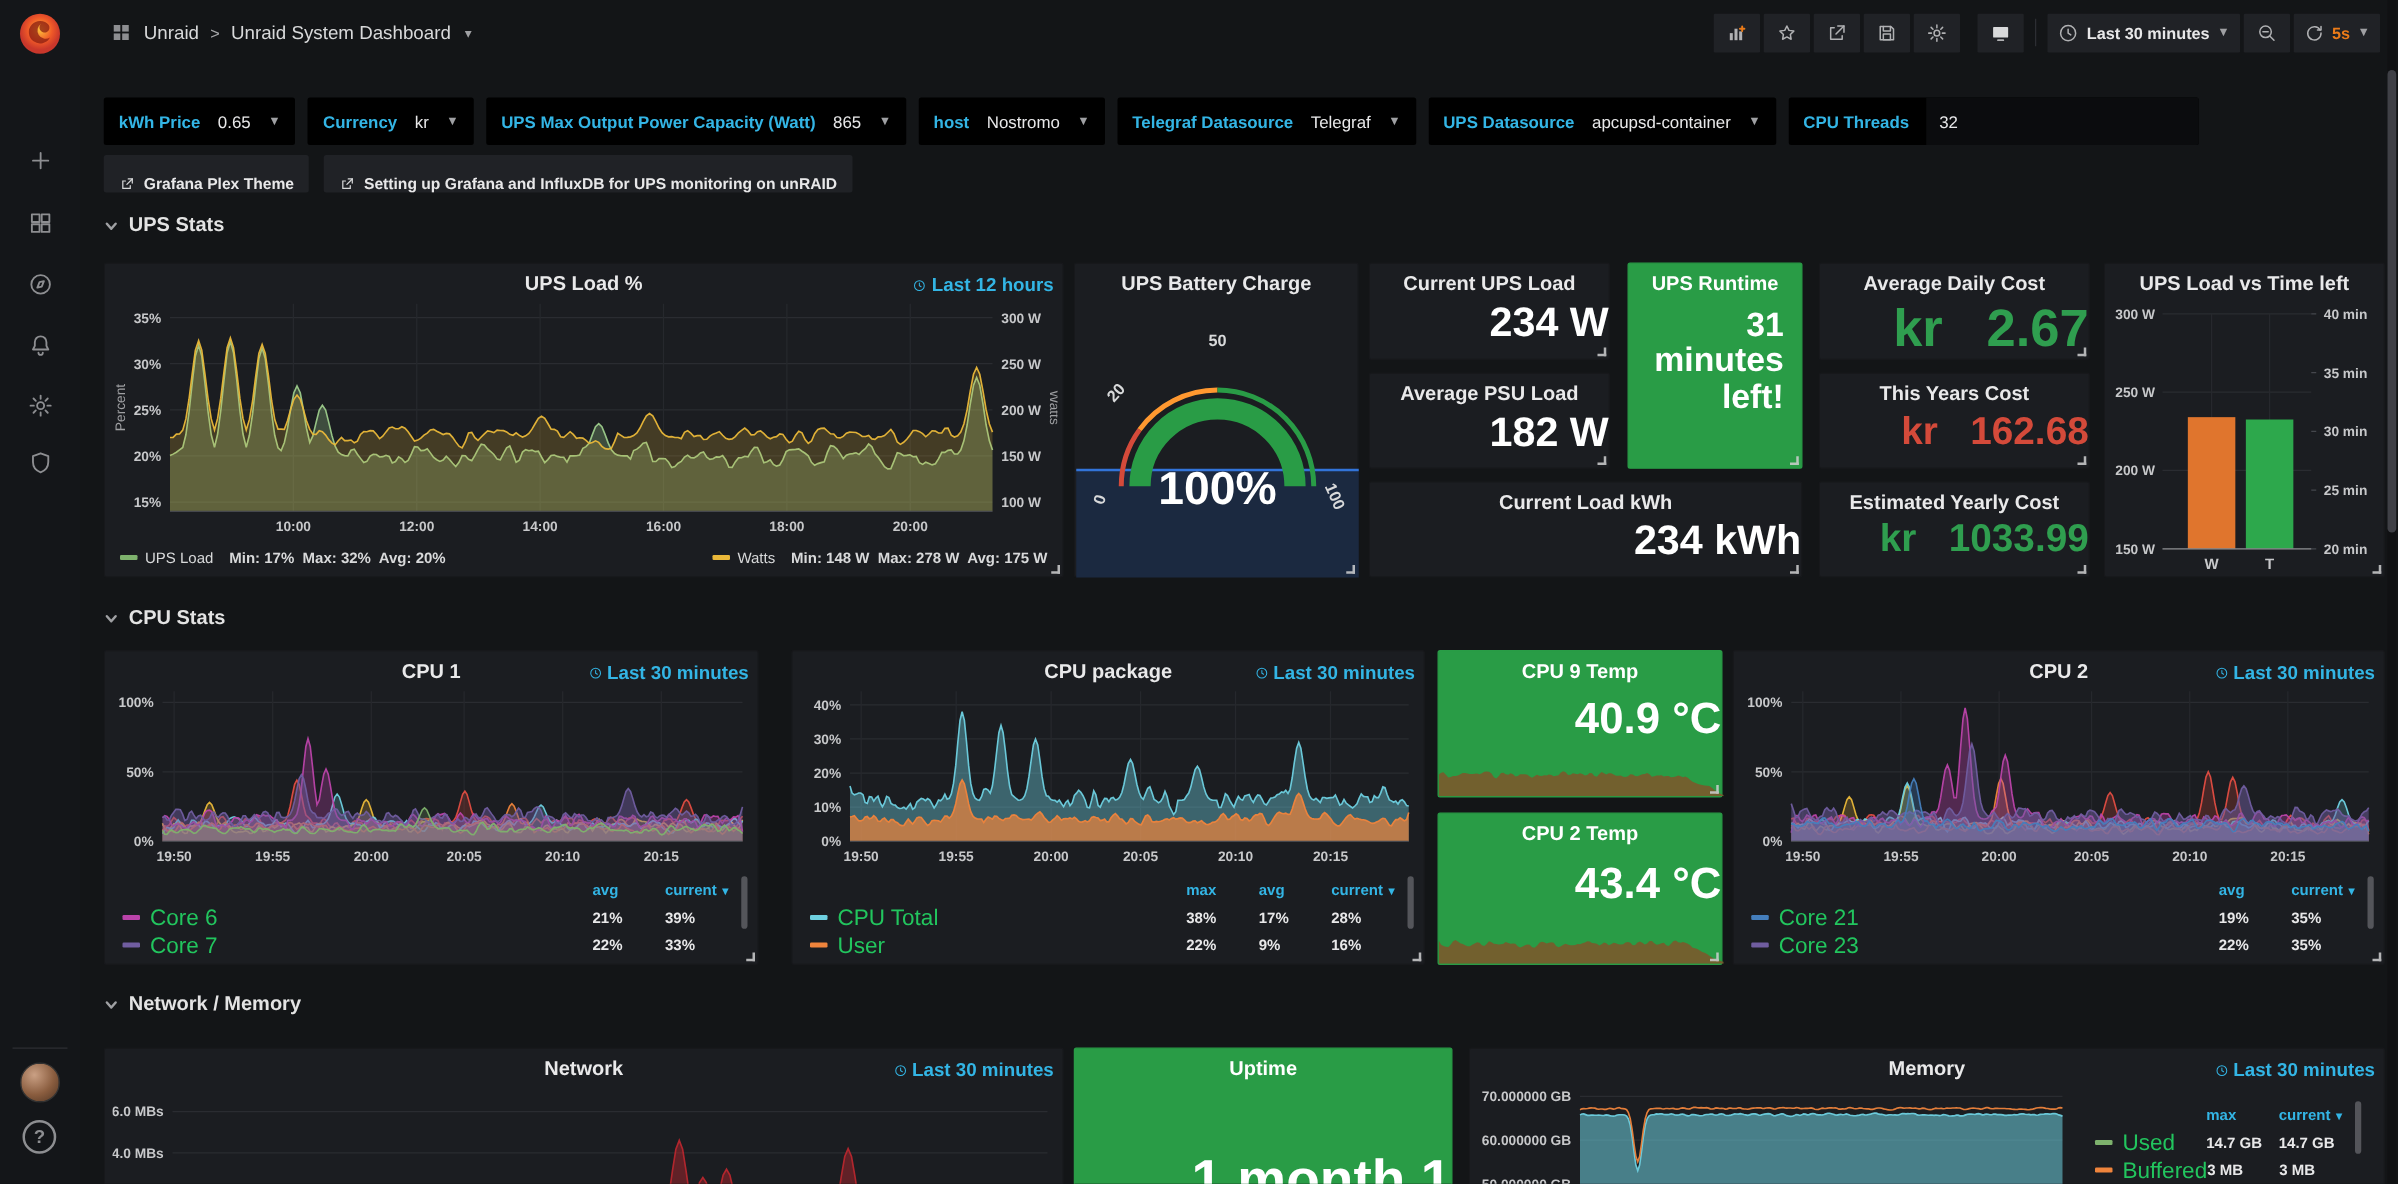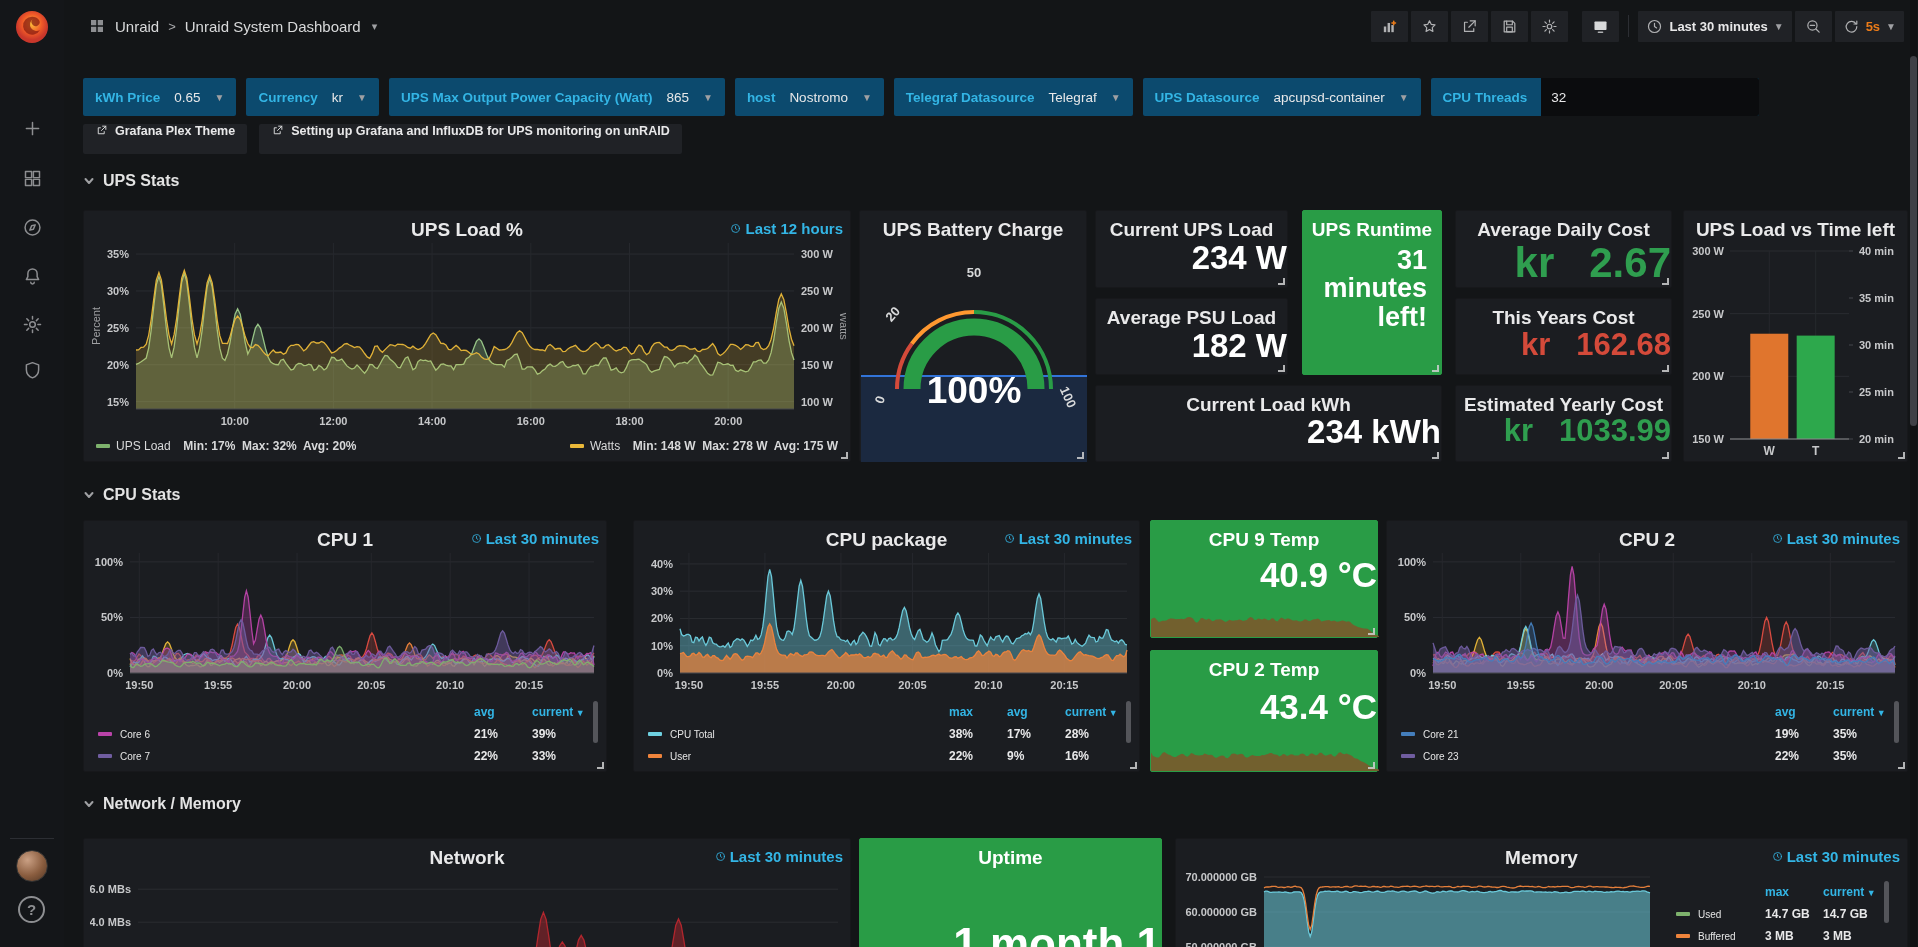--- a/index.html
+++ b/index.html
@@ -20,46 +20,46 @@
 .crumb .caret{color:#9fa0a3;font-size:11px;margin-left:2px}
 #nav-actions{margin-left:auto;display:flex;align-items:center;gap:3px}
 .nav-btn{height:31px;min-width:37px;padding:0 8px;background:#202226;display:flex;align-items:center;justify-content:center;gap:6px;color:#b0b1b3;font-size:13px;cursor:pointer;border-radius:1px}
 .nav-btn svg{width:17px;height:17px;stroke:currentColor;fill:none;stroke-width:1.7;stroke-linecap:round;stroke-linejoin:round}
 .nav-gap{width:8px}
 .nav-div{width:1px;height:22px;background:#2c2e33;margin:0 6px}
 .orange{color:#eb7b18;font-weight:bold}
 .caret-s{color:#9fa0a3;font-size:10px}
 
 #varrow{position:absolute;left:83px;top:78px;display:flex;gap:10px}
-.vpill{height:38px;background:#0c4a6e;display:flex;align-items:center;padding:0 12px;gap:14px;border-radius:2px;cursor:pointer}
+.vpill{height:38px;background:#000000;display:flex;align-items:center;padding:0 12px;gap:14px;border-radius:2px;cursor:pointer}
 .vlabel{color:#33b5e5;font-weight:bold;font-size:13.5px;white-space:nowrap}
 .vvalue{color:#e8e8e9;font-size:13.5px;white-space:nowrap}
 .vinput{background:#0b0c0e;height:38px;display:flex;align-items:center;color:#e8e8e9;font-size:13.5px;padding:0 10px;width:218px;margin-right:-12px;border-radius:0 2px 2px 0}
 #linkrow{position:absolute;left:83px;top:124px;display:flex;gap:12px}
-.linkpill{height:30px;background:#202226;display:flex;align-items:flex-start;gap:7px;padding:0 12px;font-size:12.5px;font-weight:bold;color:#e8e8e9;border-radius:2px;cursor:pointer}
+.linkpill{height:30px;background:#202226;display:flex;align-items:flex-end;gap:7px;padding:0 12px;font-size:12.5px;font-weight:bold;color:#e8e8e9;border-radius:2px;cursor:pointer}
 .linkpill svg{width:13px;height:13px;stroke:#d8d9da;fill:none;stroke-width:1.8;stroke-linecap:round}
 
 .section-h{position:absolute;display:flex;align-items:center;gap:8px;font-size:16px;font-weight:bold;color:#e3e3e3;cursor:pointer}
 .section-h svg{width:12px;height:12px;stroke:#9fa0a3;fill:none;stroke-width:2;stroke-linecap:round;stroke-linejoin:round}
 
 .panel{position:absolute;background:#1b1d21;border:1px solid #17181b;border-radius:2px}
-.p-title{position:absolute;top:8px;left:0;right:0;text-align:center;font-size:19px;font-weight:bold;color:#e9e9ea;white-space:nowrap;cursor:pointer}
+.p-title{position:absolute;top:8px;left:0;right:0;text-align:center;font-size:16px;font-weight:bold;color:#e9e9ea;white-space:nowrap;cursor:pointer}
 .p-time{position:absolute;top:9px;right:7px;display:flex;align-items:center;gap:4px;font-size:15px;font-weight:bold;color:#33b5e5;cursor:pointer}
 .p-time svg{width:11px;height:11px;stroke:#33b5e5;fill:none;stroke-width:1.8;stroke-linecap:round}
 .resize{position:absolute;right:2px;bottom:2px;width:7px;height:7px;border-right:2px solid #cfd0d1;border-bottom:2px solid #cfd0d1;opacity:.85;cursor:nwse-resize}
 .green-bg{background:#299c46!important;border-color:#299c46!important}
 .green-bg .p-title{color:#fff}
 .stat-val{position:absolute;left:0;right:0;text-align:right;font-weight:bold;color:#fff;white-space:pre;line-height:1.05}
 .plot-svg{position:absolute;display:block}
 .leg-inline{position:absolute;left:12px;right:12px;display:flex;justify-content:space-between;font-size:12px;color:#d8d9da;white-space:pre}
 .leg-item{display:flex;align-items:center;gap:6px}
 .leg-mark{width:14px;height:4px;border-radius:1px;flex:none}
 .leg-table{position:absolute;font-size:12px}
 .leg-row{display:flex;align-items:center;height:22px}
-.leg-name{display:flex;align-items:center;gap:8px;flex:1;color:#e5e5e5;font-size:10px;cursor:pointer}
+.leg-name{display:flex;align-items:center;gap:8px;flex:1;color:#22c55e;font-size:18px;cursor:pointer}
 .leg-cell{width:58px;text-align:left;color:#e8e8e9;font-weight:bold}
 .leg-head .leg-cell{color:#33b5e5;cursor:pointer}
 .leg-scroll{position:absolute;right:-8px;top:0;width:5px;height:42px;background:#54555a;border-radius:3px}
 .gauge-label{font-weight:bold;fill:#d8d9da;font-size:13px}
 </style>
 </head>
 <body>
 
 <div id="stage">
 

